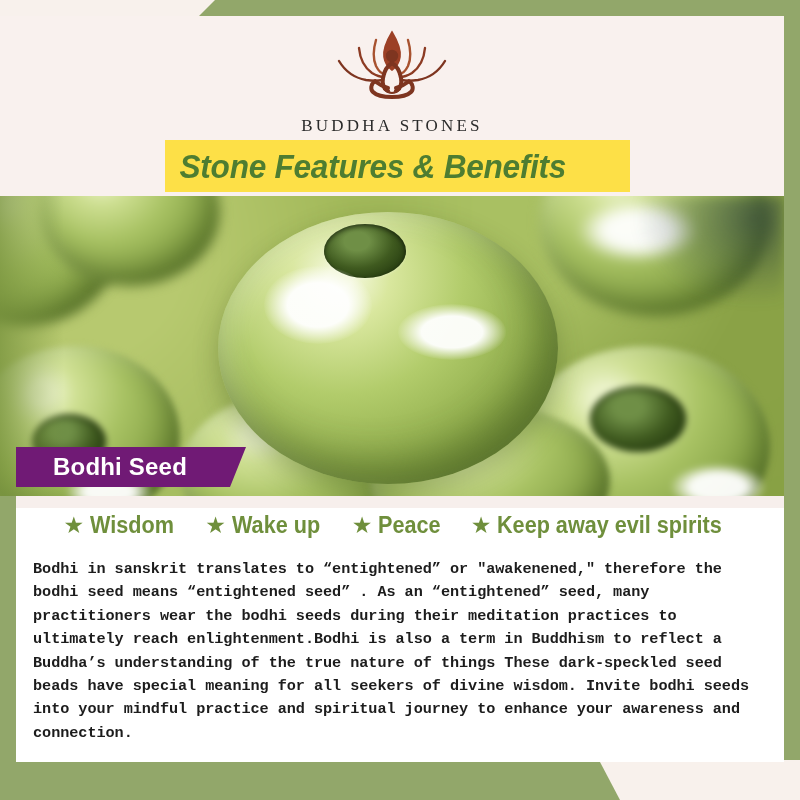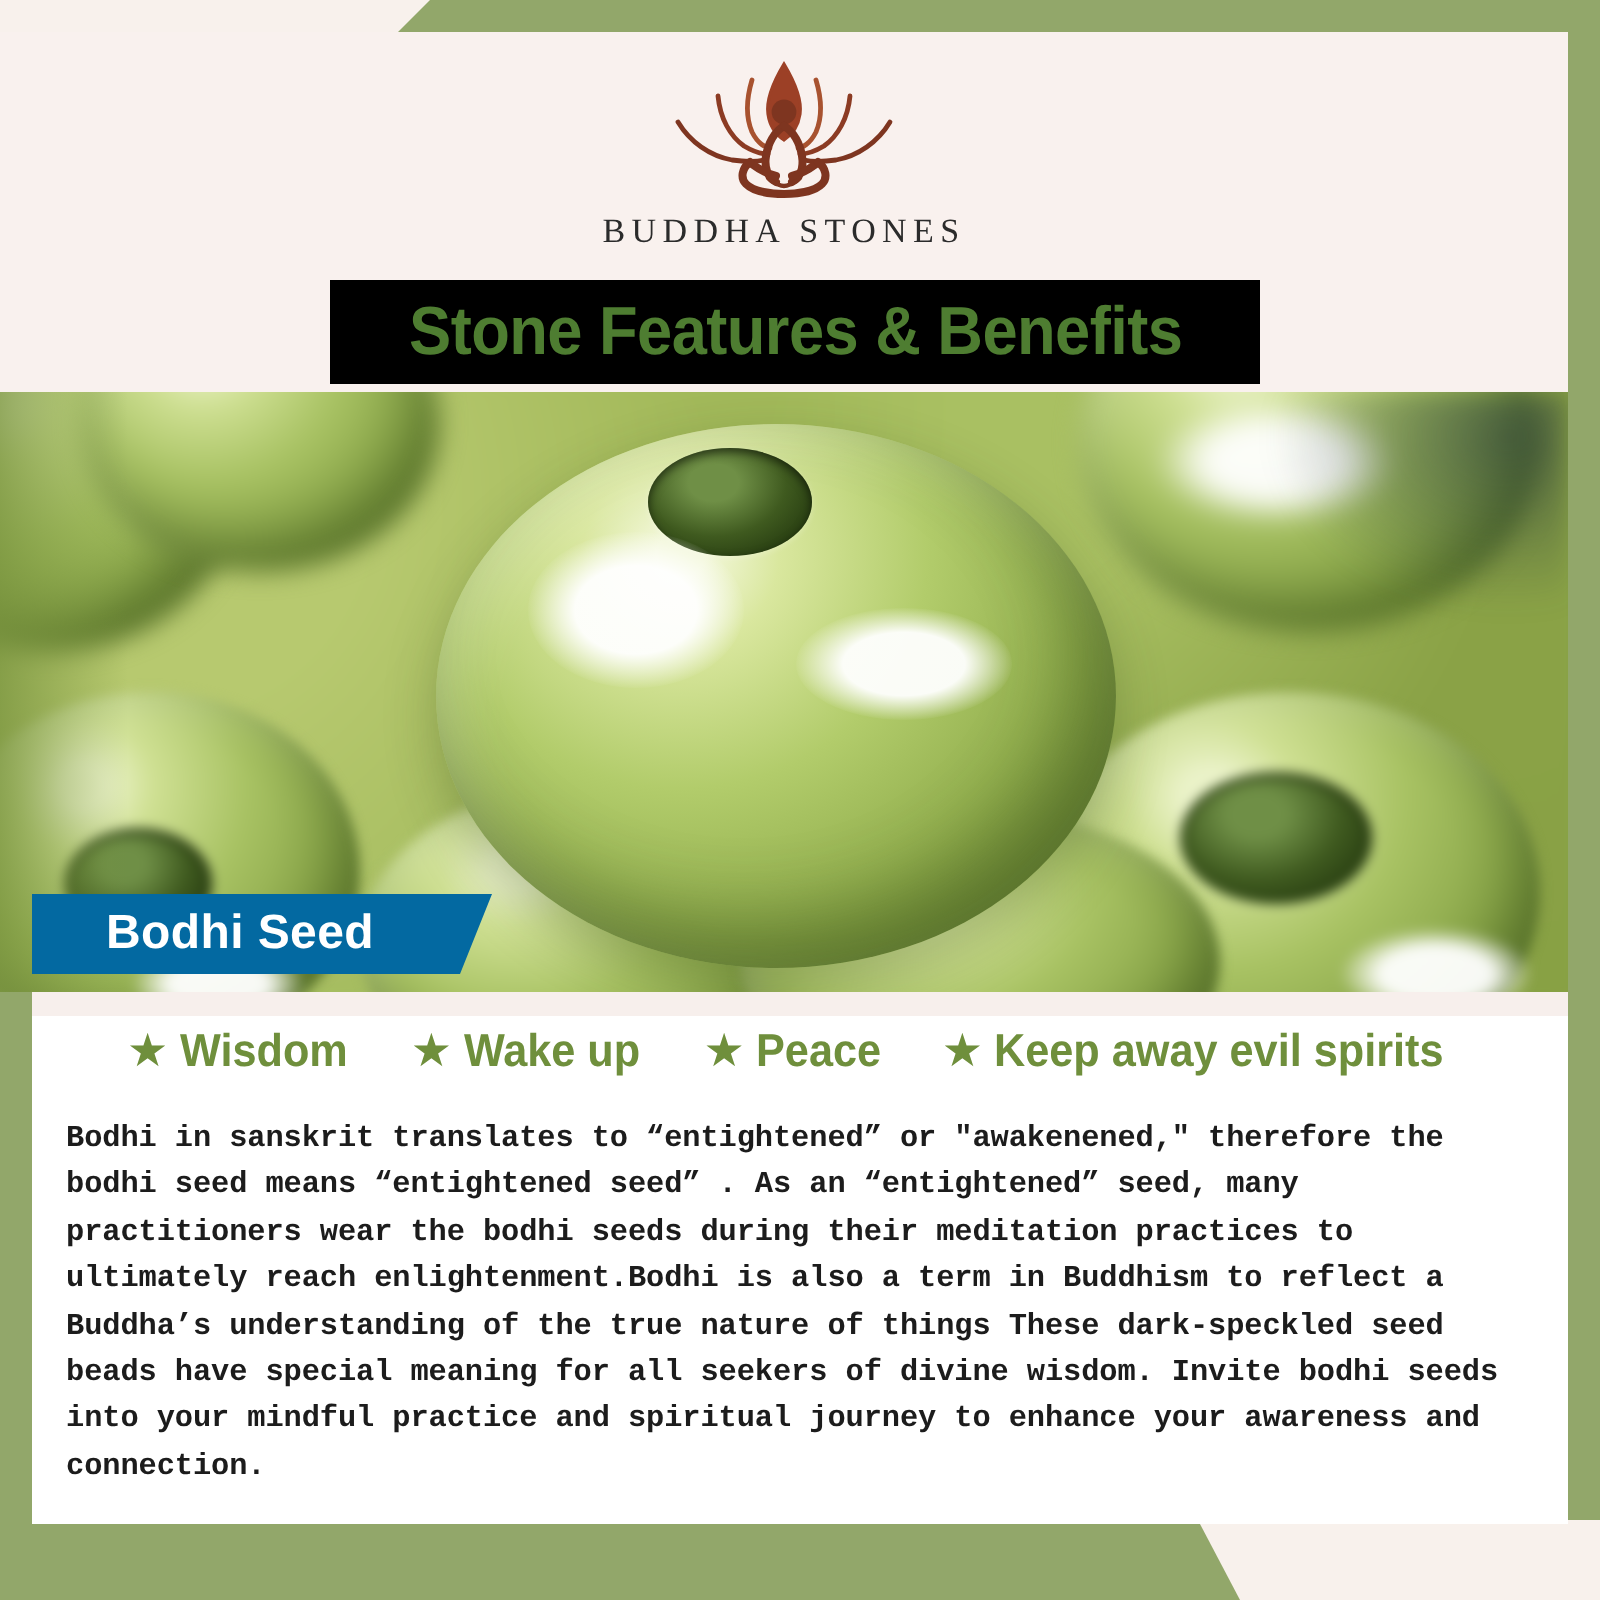--- a/index.html
+++ b/index.html
@@ -59,21 +59,21 @@
     justify-content: flex-start;
     padding-top: 10px;
     box-sizing: border-box;
   }
   .logo-mark {
     width: 132px;
     height: 76px;
     display: block;
   }
   .brand-name {
-    margin-top: 4px;
+    margin-top: 14px;
     font-family: "Liberation Serif", serif;
     font-size: 17px;
     letter-spacing: 3.2px;
     color: #2b2b2b;
     font-weight: 400;
   }
 
   
   .title-band {
     position: absolute;
@@ -81,24 +81,25 @@
     width: 784px;
     height: 58px;
     background: #f9f1ee;
   }
   .title-panel {
     position: absolute;
     top: 140px;
     left: 165px;
     width: 465px;
     height: 52px;
-    background: #000000;
-    display: flex;
-    align-items: center;
-    justify-content: center;
+    background: #fde047;
+    display: flex;
+    align-items: center;
+    justify-content: flex-start;
+    font-style: italic;
   }
   .title-text {
     font-family: "Liberation Sans Narrow", "Liberation Sans", sans-serif;
     font-size: 34px;
     font-weight: bold;
     color: #4e7d31;
     letter-spacing: -0.3px;
     transform: scaleX(0.93);
     white-space: nowrap;
   }
@@ -174,21 +175,21 @@
     filter: blur(6px);
   }
 
   
   .seed-label {
     position: absolute;
     left: 16px;
     top: 447px;
     width: 230px;
     height: 40px;
-    background: #0369a1;
+    background: #701a75;
     clip-path: polygon(0 0, 230px 0, 214px 40px, 0 40px);
     display: flex;
     align-items: center;
     z-index: 6;
   }
   .seed-label-text {
     margin-left: 37px;
     color: #ffffff;
     font-size: 24px;
     font-weight: bold;

